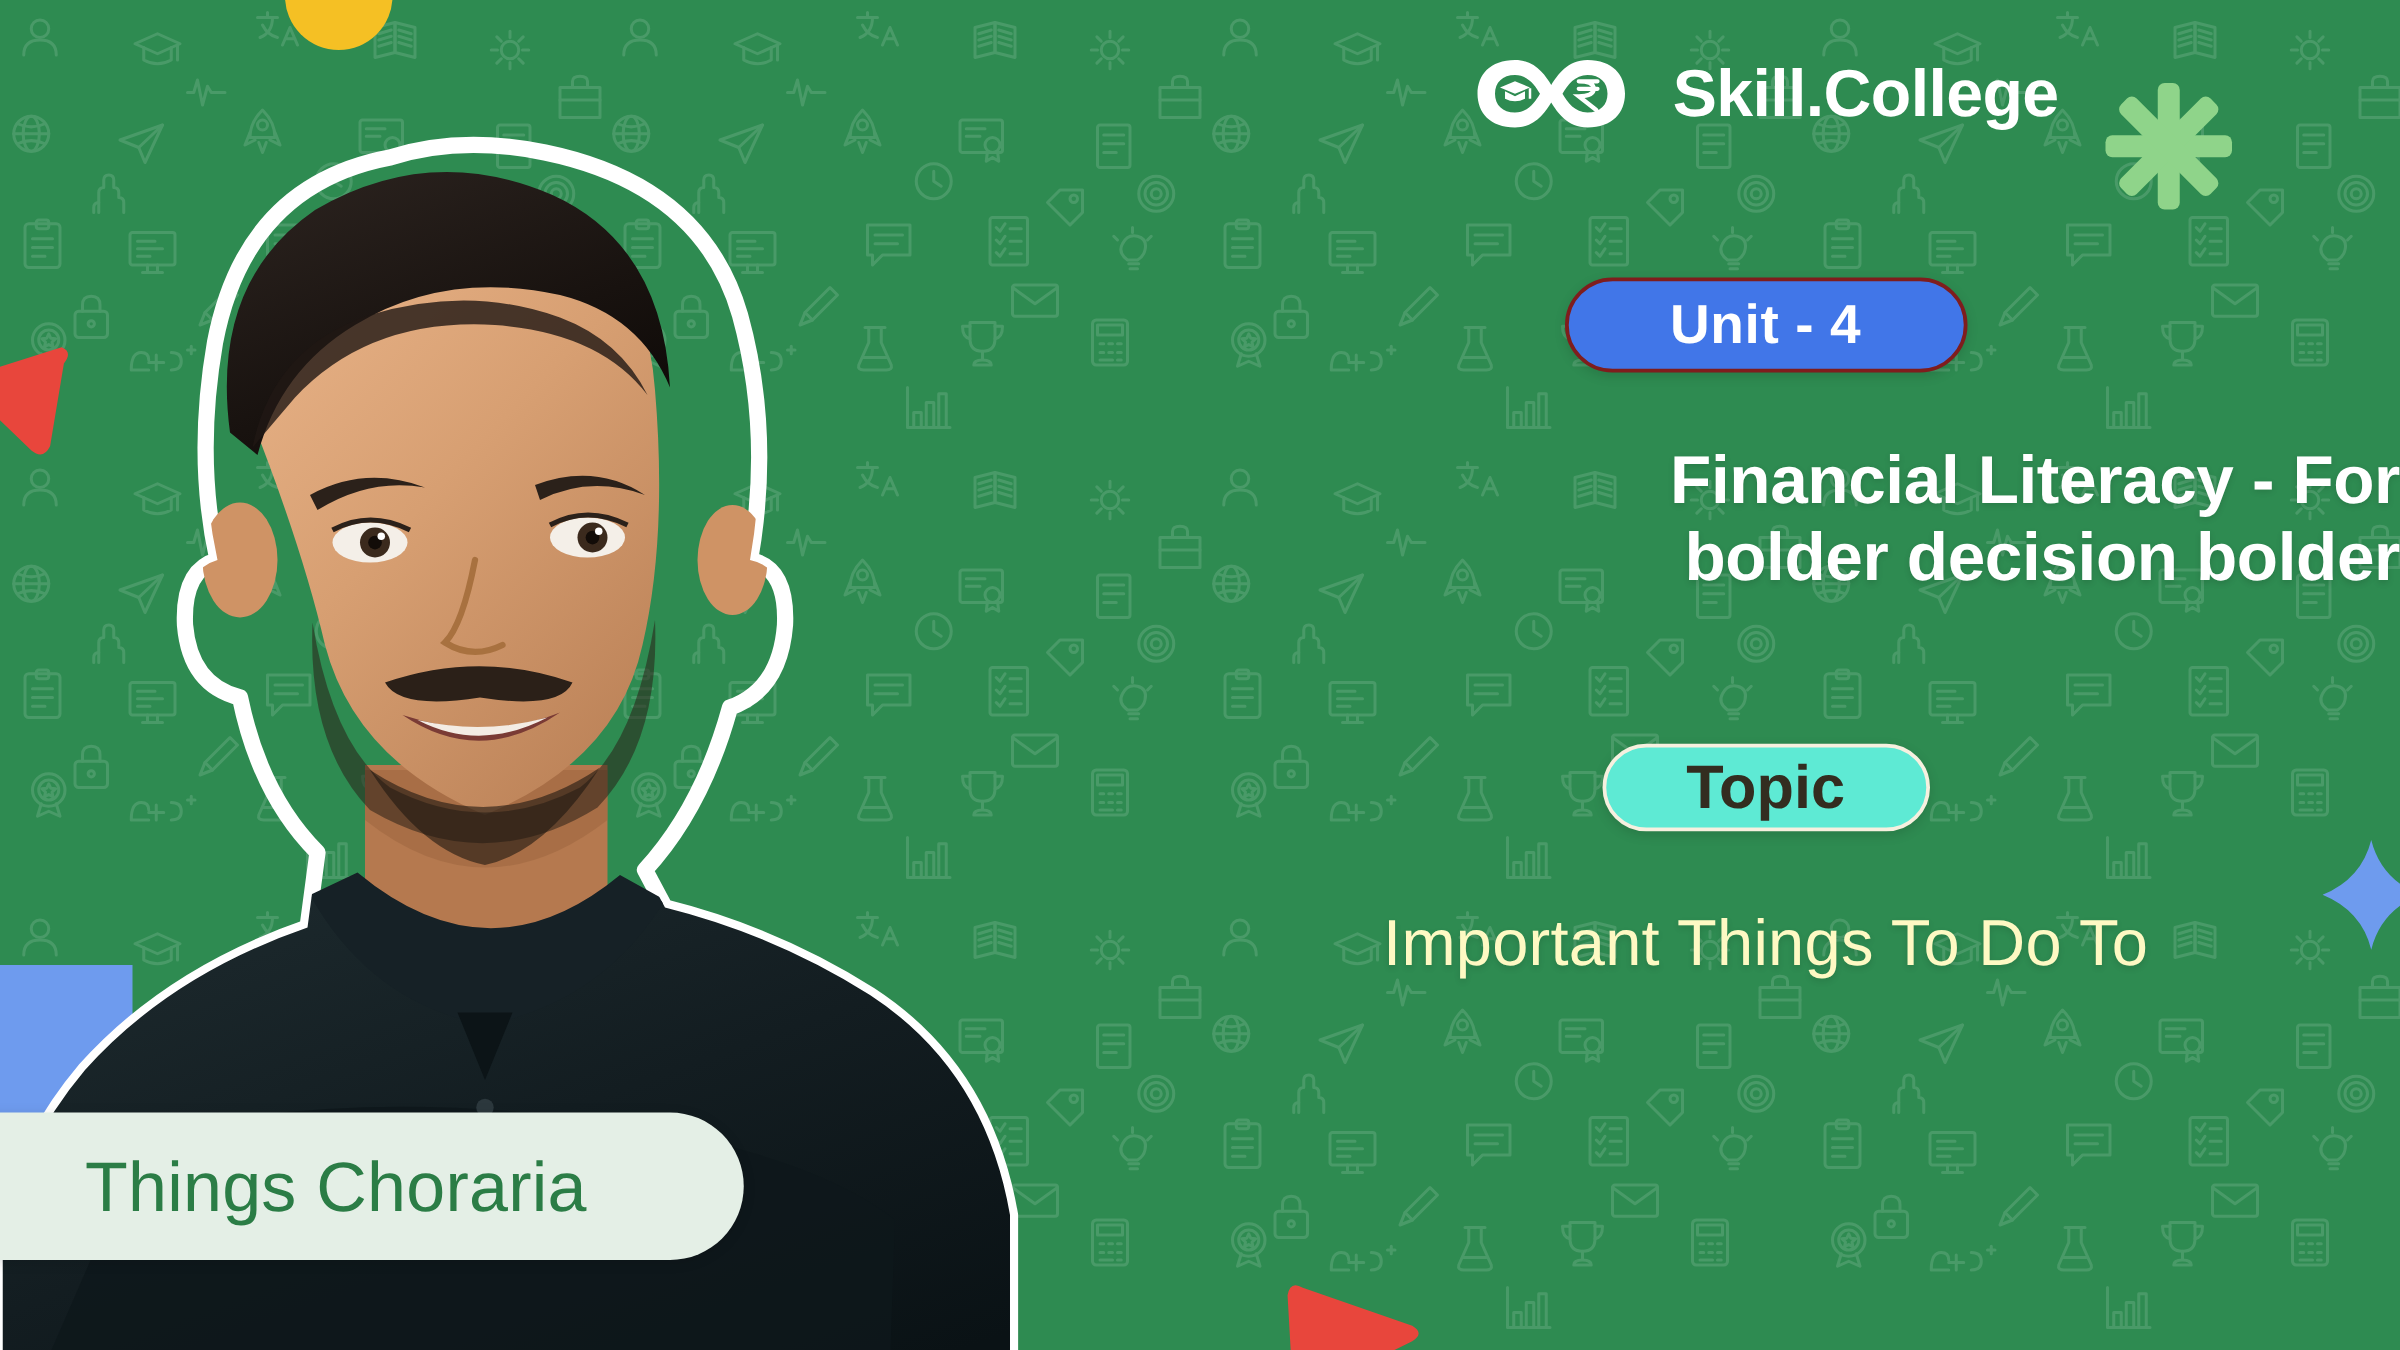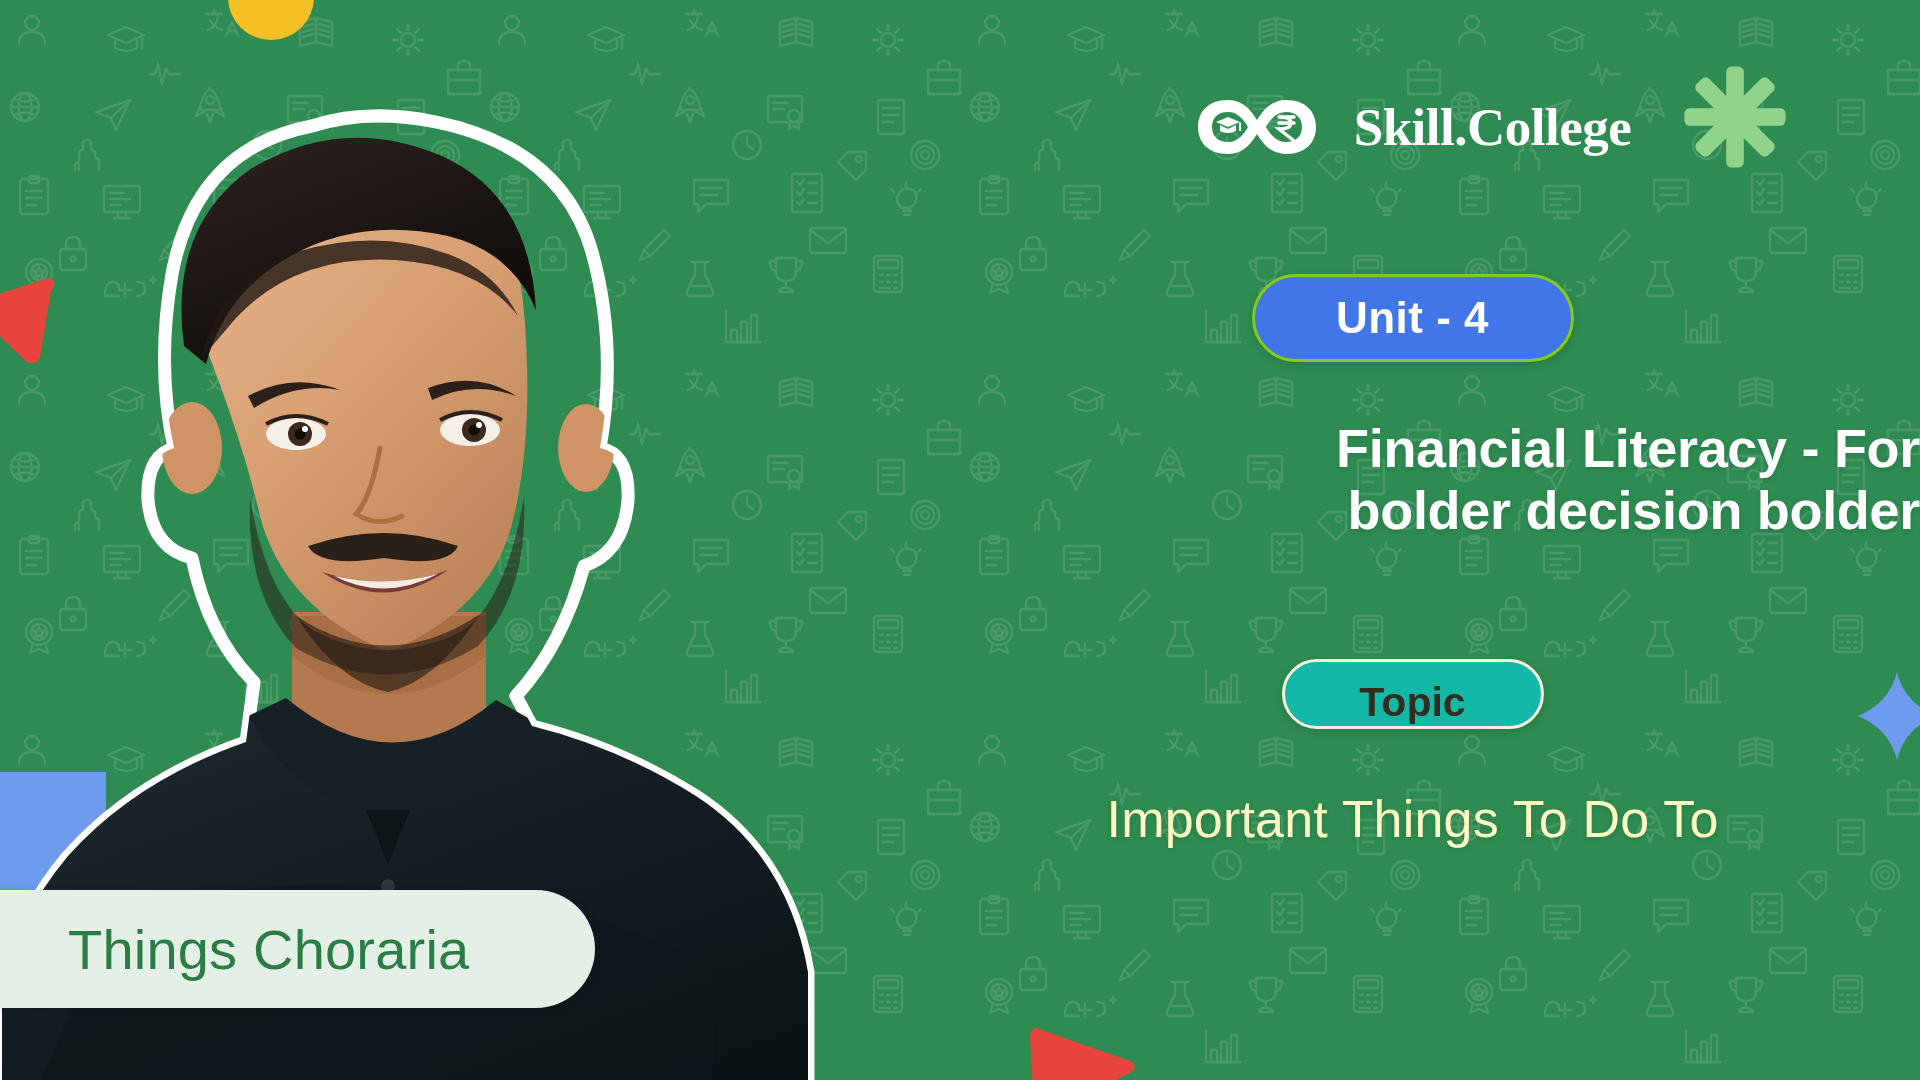--- a/index.html
+++ b/index.html
@@ -75,39 +75,38 @@
     position:absolute;
     left:905px; top:0;
     width:1015px; height:1080px;
     display:flex; flex-direction:column;
     align-items:center;
   }
 
   .brand {
     display:flex; align-items:center;
     gap:34px;
-    margin-top:92px;
-    font-family:Liberation Serif, serif;
+    margin-top:40px;
   }
   .brand-mark { width:126px; height:70px; flex:none; }
   .brand-mark svg { display:block; width:100%; height:100%; }
   .brand-name {
     color:#ffffff;
     font-size:53px;
     font-weight:700;
     letter-spacing:-.5px;
     white-space:nowrap;
   }
 
   .unit-badge {
     margin-top:112px;
     background:#4176e8;
-    border:3px solid #84cc16;
+    border:3px solid #7f1d1d;
     border-radius:44px;
-    height:88px;
+    height:76px;
     min-width:322px;
     display:flex; align-items:center; justify-content:center;
     color:#ffffff;
     font-size:44px;
     font-weight:700;
     letter-spacing:.5px;
     box-shadow:0 3px 9px rgba(0,0,0,.13);
   }
 
   .main-title {
@@ -117,28 +116,28 @@
     color:#ffffff;
     font-size:54px;
     font-weight:700;
     line-height:1.14;
     letter-spacing:-.3px;
     text-shadow:0 2px 5px rgba(0,0,0,.13);
   }
 
   .topic-badge {
     margin-top:118px;
-    background:#14b8a6;
+    background:#5eead4;
     border:3px solid #f6f0df;
     border-radius:40px;
     height:70px;
     min-width:262px;
-    display:flex; align-items:flex-end; justify-content:center;
+    display:flex; align-items:center; justify-content:center;
     color:#332d20;
-    font-size:41px;
+    font-size:49px;
     font-weight:700;
     box-shadow:0 3px 9px rgba(0,0,0,.13);
   }
 
   .subtitle {
     margin-top:60px;
     width:100%;
     text-align:center;
     color:#fef9c3;
     font-size:52px;

